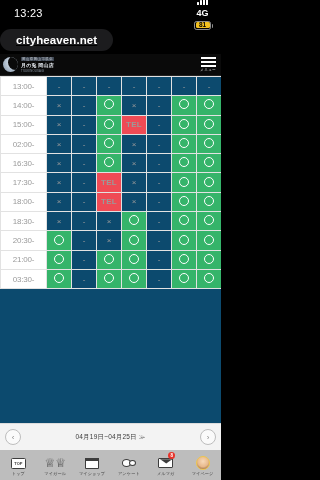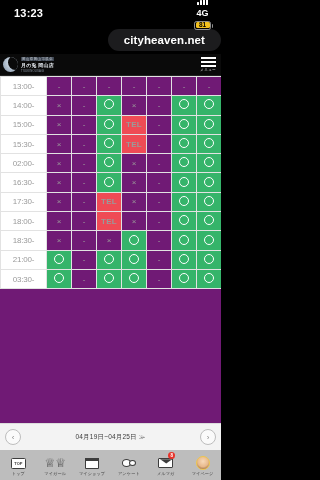--- a/index.html
+++ b/index.html
@@ -10,21 +10,21 @@
     overflow: hidden;
   }
   #app { position: relative; width: 221px; height: 480px; background: #000; }
 
   
   .statusbar {
     height: 26px; display: flex; align-items: center;
     justify-content: space-between; padding: 0 10px 0 14px;
     color: #fff;
   }
-  .sb-time { font-size: 11px; font-weight: bold; letter-spacing: .2px; }
+  .sb-time { font-size: 11px; font-weight: normal; letter-spacing: .2px; }
   .sb-right { display: flex; align-items: center; gap: 3px; flex-direction: column; }
   .sig { display: flex; align-items: flex-end; gap: 1px; height: 8px; }
   .sig i { display: block; width: 2px; background: #fff; border-radius: .5px; }
   .sig i:nth-child(1){height:3px}.sig i:nth-child(2){height:5px}
   .sig i:nth-child(3){height:6.5px}.sig i:nth-child(4){height:8px}
   .sb-net { font-size: 9px; font-weight: bold; }
   .batt {
     position: relative; width: 17px; height: 9px;
     border: 1px solid rgba(255,255,255,.55); border-radius: 2.5px;
     display: flex; align-items: center; justify-content: center;
@@ -37,21 +37,21 @@
   .batt-fill {
     position: absolute; left: .5px; top: .5px; bottom: .5px;
     width: 14.5px; background: #f2c01e; border-radius: 1.5px;
   }
   .batt-num {
     position: relative; font-size: 6.5px; font-weight: bold;
     color: #000; line-height: 1;
   }
 
   
-  .urlbar { height: 28px; display: flex; align-items: center; justify-content: flex-end; }
+  .urlbar { height: 28px; display: flex; align-items: center; justify-content: flex-start; text-decoration: underline; }
   .url-pill {
     background: #1c1c1e; color: #fff;
     font-size: 11.5px; font-weight: bold;
     padding: 5px 16px; border-radius: 13px; letter-spacing: .1px;
   }
 
   
   .siteheader {
     height: 22px; background: #0a0a0a;
     display: flex; align-items: center; justify-content: space-between;
@@ -72,21 +72,21 @@
   .logo-l1 { font-size: 3.4px; color: #cfd6de; letter-spacing: .5px; background:#3c4450; padding:0 1px;}
   .logo-l2 { font-size: 5px; color: #e8edf3; font-weight: bold; letter-spacing: .2px; }
   .logo-l3 { font-size: 2.8px; color: #8d98a6; letter-spacing: .2px; }
 
   .menu-btn { display: flex; flex-direction: column; align-items: center; gap: 1px; padding-right:2px;}
   .burger { width: 15px; display: flex; flex-direction: column; gap: 1.5px; }
   .burger i { display: block; height: 2.5px; background: #fff; }
   .menu-lbl { font-size: 3.6px; color: #dcdcdc; letter-spacing: .3px; }
 
   
-  .tablewrap { background: #701a75; height: 347px; overflow: hidden; }
+  .tablewrap { background: #0c4a6e; height: 347px; overflow: hidden; }
   table.sched { width: 100%; border-collapse: collapse; table-layout: fixed; }
   table.sched td {
     border: 1px solid #e2e2e2;
     height: 19.3px; text-align: center; vertical-align: middle;
     font-size: 8px; color: #9a9a9a; padding: 0;
   }
   td.timecell {
     width: 46px; color: #4a4a4a; font-size: 8.5px;
     letter-spacing: -.2px; background: #fff;
   }
@@ -249,72 +249,72 @@
             <td class="timecell">15:00-</td>
             <td class="colcell x">×</td>
             <td class="colcell dash">-</td>
             <td class="colcell ok"><span class="ring"></span></td>
             <td class="colcell tel">TEL</td>
             <td class="colcell dash">-</td>
             <td class="colcell ok"><span class="ring"></span></td>
             <td class="colcell ok"><span class="ring"></span></td>
           </tr>
           <tr>
-            <td class="timecell">15:30-</td>
-            <td class="colcell x">×</td>
-            <td class="colcell dash">-</td>
-            <td class="colcell ok"><span class="ring"></span></td>
+            <td class="timecell">02:00-</td>
+            <td class="colcell x">×</td>
+            <td class="colcell dash">-</td>
+            <td class="colcell ok"><span class="ring"></span></td>
+            <td class="colcell x">×</td>
+            <td class="colcell dash">-</td>
+            <td class="colcell ok"><span class="ring"></span></td>
+            <td class="colcell ok"><span class="ring"></span></td>
+          </tr>
+          <tr>
+            <td class="timecell">16:30-</td>
+            <td class="colcell x">×</td>
+            <td class="colcell dash">-</td>
+            <td class="colcell ok"><span class="ring"></span></td>
+            <td class="colcell x">×</td>
+            <td class="colcell dash">-</td>
+            <td class="colcell ok"><span class="ring"></span></td>
+            <td class="colcell ok"><span class="ring"></span></td>
+          </tr>
+          <tr>
+            <td class="timecell">17:30-</td>
+            <td class="colcell x">×</td>
+            <td class="colcell dash">-</td>
             <td class="colcell tel">TEL</td>
-            <td class="colcell dash">-</td>
-            <td class="colcell ok"><span class="ring"></span></td>
-            <td class="colcell ok"><span class="ring"></span></td>
-          </tr>
-          <tr>
-            <td class="timecell">02:00-</td>
-            <td class="colcell x">×</td>
-            <td class="colcell dash">-</td>
-            <td class="colcell ok"><span class="ring"></span></td>
-            <td class="colcell x">×</td>
-            <td class="colcell dash">-</td>
-            <td class="colcell ok"><span class="ring"></span></td>
-            <td class="colcell ok"><span class="ring"></span></td>
-          </tr>
-          <tr>
-            <td class="timecell">16:30-</td>
-            <td class="colcell x">×</td>
-            <td class="colcell dash">-</td>
-            <td class="colcell ok"><span class="ring"></span></td>
-            <td class="colcell x">×</td>
-            <td class="colcell dash">-</td>
-            <td class="colcell ok"><span class="ring"></span></td>
-            <td class="colcell ok"><span class="ring"></span></td>
-          </tr>
-          <tr>
-            <td class="timecell">17:30-</td>
+            <td class="colcell x">×</td>
+            <td class="colcell dash">-</td>
+            <td class="colcell ok"><span class="ring"></span></td>
+            <td class="colcell ok"><span class="ring"></span></td>
+          </tr>
+          <tr>
+            <td class="timecell">18:00-</td>
             <td class="colcell x">×</td>
             <td class="colcell dash">-</td>
             <td class="colcell tel">TEL</td>
             <td class="colcell x">×</td>
             <td class="colcell dash">-</td>
             <td class="colcell ok"><span class="ring"></span></td>
             <td class="colcell ok"><span class="ring"></span></td>
           </tr>
           <tr>
-            <td class="timecell">18:00-</td>
-            <td class="colcell x">×</td>
-            <td class="colcell dash">-</td>
-            <td class="colcell tel">TEL</td>
-            <td class="colcell x">×</td>
-            <td class="colcell dash">-</td>
-            <td class="colcell ok"><span class="ring"></span></td>
-            <td class="colcell ok"><span class="ring"></span></td>
-          </tr>
-          <tr>
             <td class="timecell">18:30-</td>
             <td class="colcell x">×</td>
+            <td class="colcell dash">-</td>
+            <td class="colcell x">×</td>
+            <td class="colcell ok"><span class="ring"></span></td>
+            <td class="colcell dash">-</td>
+            <td class="colcell ok"><span class="ring"></span></td>
+            <td class="colcell ok"><span class="ring"></span></td>
+          </tr>
+          <tr>
+            <td class="timecell">20:30-</td>
+            <td class="colcell ok"><span class="ring"></span></td>
             <td class="colcell dash">-</td>
             <td class="colcell x">×</td>
             <td class="colcell ok"><span class="ring"></span></td>
             <td class="colcell dash">-</td>
             <td class="colcell ok"><span class="ring"></span></td>
             <td class="colcell ok"><span class="ring"></span></td>
           </tr>
           <tr>
             <td class="timecell">21:00-</td>
             <td class="colcell ok"><span class="ring"></span></td>

